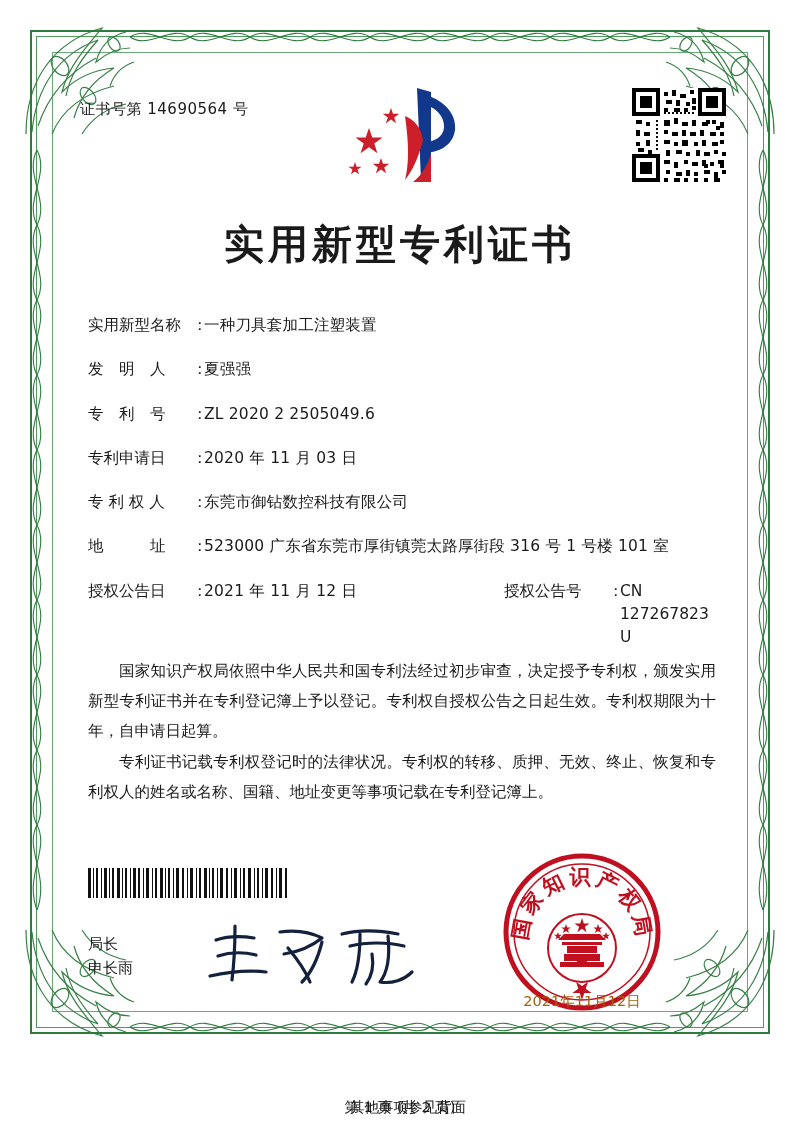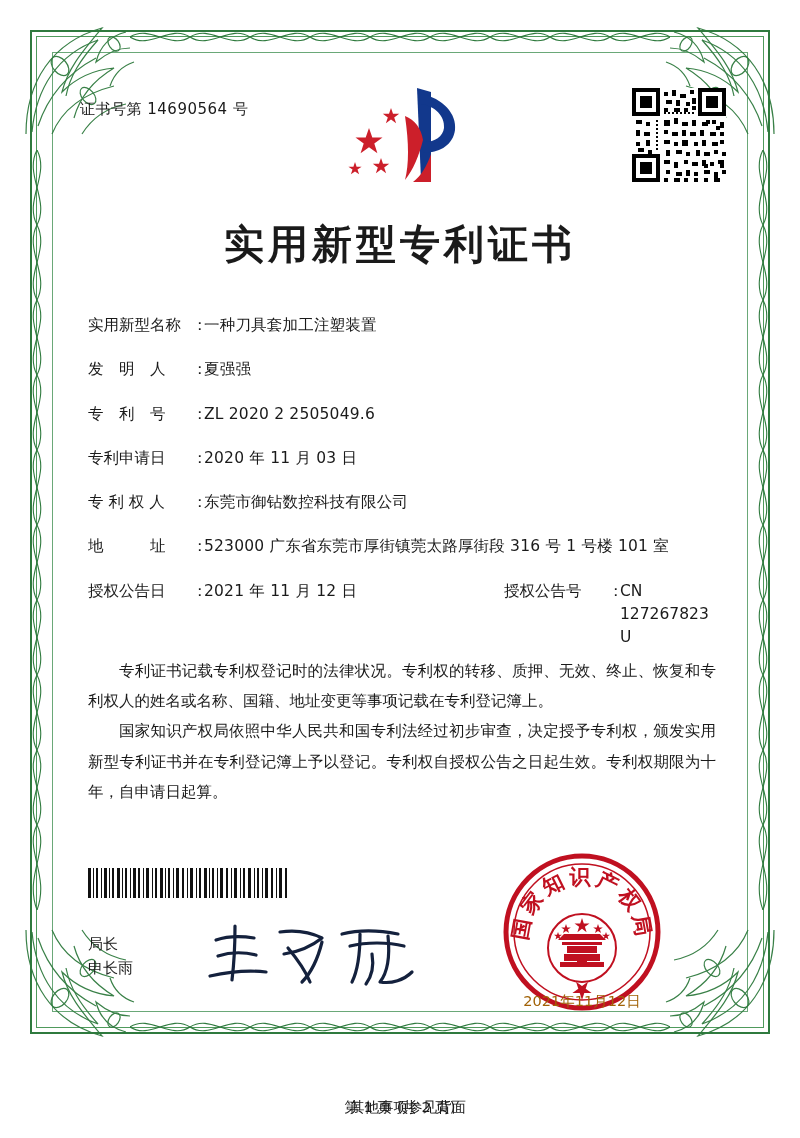--- a/index.html
+++ b/index.html
@@ -532,22 +532,22 @@
         <span class="field-label">授权公告日</span>
         <span class="field-sep">：</span>
         <span class="field-value">2021 年 11 月 12 日</span>
         <span class="field-label2">授权公告号</span>
         <span class="field-sep">：</span>
         <span class="field-value2">CN 127267823 U</span>
       </div>
     </div>
 
     <div class="paras">
+      <p>国家知识产权局依照中华人民共和国专利法经过初步审查，决定授予专利权，颁发实用新型专利证书并在专利登记簿上予以登记。专利权自授权公告之日起生效。专利权期限为十年，自申请日起算。</p>
       <p>专利证书记载专利权登记时的法律状况。专利权的转移、质押、无效、终止、恢复和专利权人的姓名或名称、国籍、地址变更等事项记载在专利登记簿上。</p>
-      <p>国家知识产权局依照中华人民共和国专利法经过初步审查，决定授予专利权，颁发实用新型专利证书并在专利登记簿上予以登记。专利权自授权公告之日起生效。专利权期限为十年，自申请日起算。</p>
     </div>
 
     <div class="barcode">
       <svg width="200" height="30" viewBox="0 0 200 30" shape-rendering="crispEdges">
         <g fill="#111111">
           <rect x="0" y="0" width="3" height="30"></rect>
             <rect x="5" y="0" width="1" height="30"></rect>
           <rect x="8" y="0" width="2" height="30"></rect>
             <rect x="13" y="0" width="1" height="30"></rect>
           <rect x="16" y="0" width="3" height="30"></rect>

